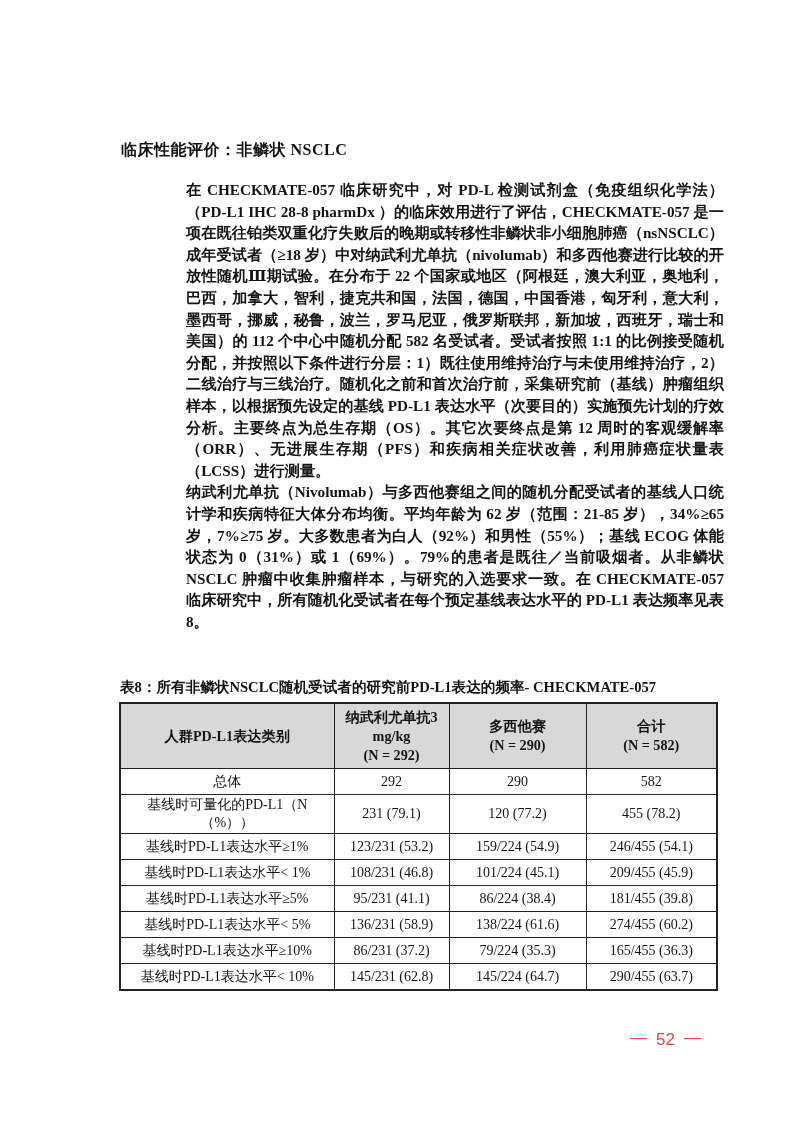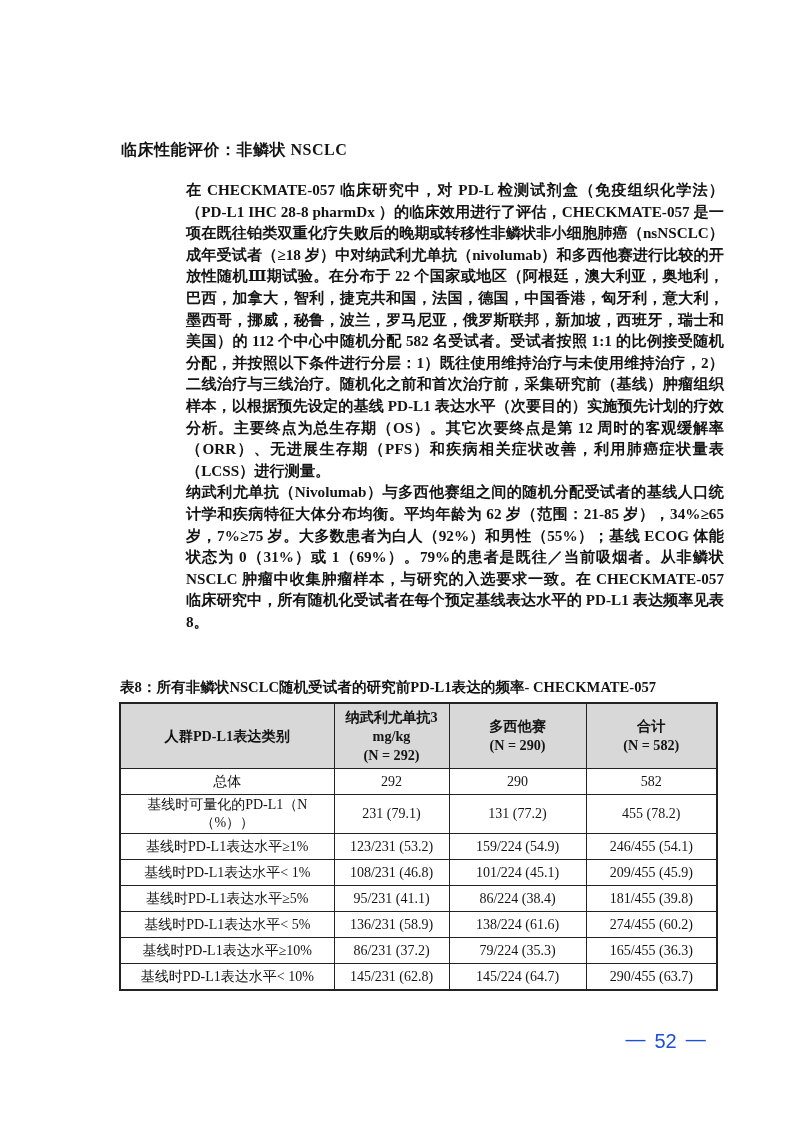--- a/index.html
+++ b/index.html
@@ -73,22 +73,22 @@
   }
   table.data-table td { height: 23px; }
   .hdr-line { display: block; }
   .page-number {
     position: absolute;
     left: 600px;
     top: 1030px;
     width: 105px;
     text-align: center;
     font-family: "Liberation Sans", "DejaVu Sans", sans-serif;
-    font-size: 20px;
-    color: #1d4ed8;
+    font-size: 17px;
+    color: #ef4444;
     white-space: nowrap;
   }
   .page-number .dash { display: inline-block; margin: 0 9px; transform: translateY(-2px); }
 </style>
 </head>
 <body>
 
 <div class="page">
 
   <div class="doc-heading">临床性能评价：非鳞状 NSCLC</div>
@@ -128,21 +128,21 @@
       <tbody>
         <tr>
           <td>总体</td>
           <td>292</td>
           <td>290</td>
           <td>582</td>
         </tr>
         <tr>
           <td>基线时可量化的PD-L1（N（%））</td>
           <td>231 (79.1)</td>
-          <td>131 (77.2)</td>
+          <td>120 (77.2)</td>
           <td>455 (78.2)</td>
         </tr>
         <tr>
           <td>基线时PD-L1表达水平≥1%</td>
           <td>123/231 (53.2)</td>
           <td>159/224 (54.9)</td>
           <td>246/455 (54.1)</td>
         </tr>
         <tr>
           <td>基线时PD-L1表达水平&lt; 1%</td>

